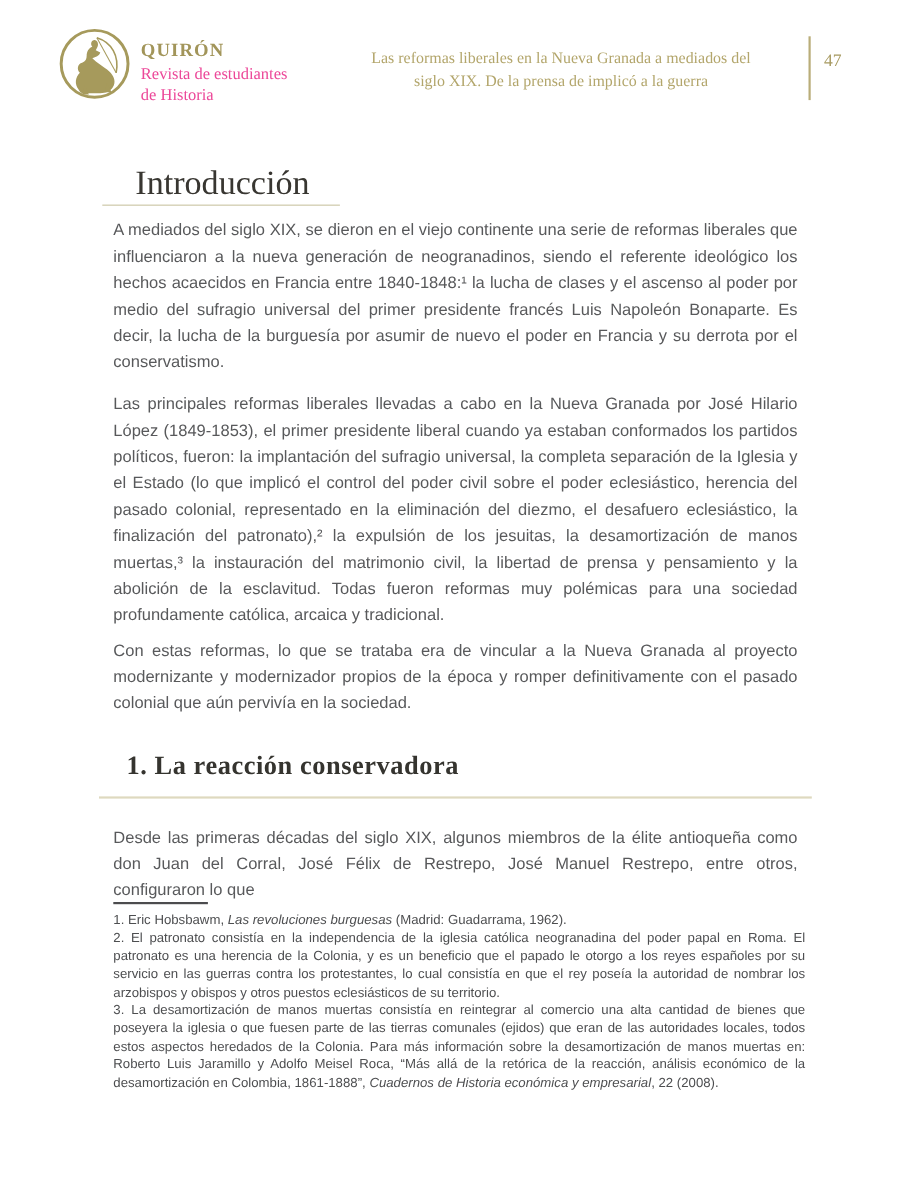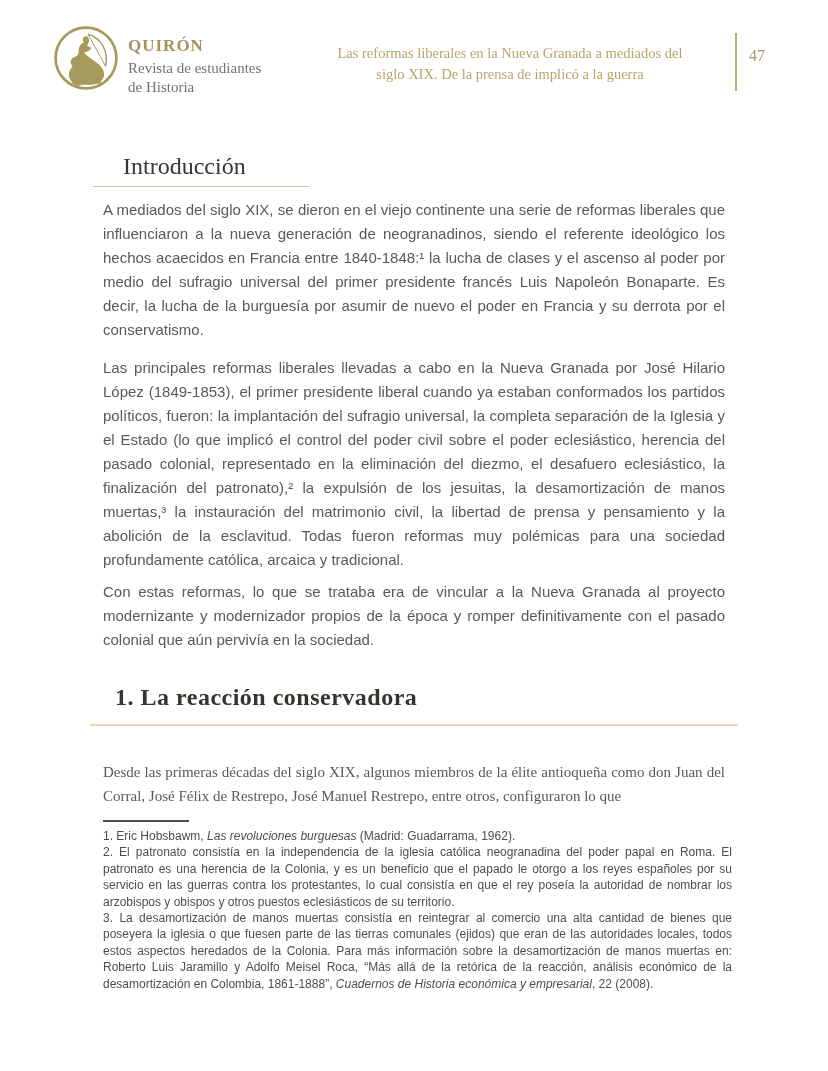--- a/index.html
+++ b/index.html
@@ -7,50 +7,50 @@
     position:relative;
     width:772px;height:1071px;
     background:#ffffff;
     font-family:"Liberation Sans",sans-serif;
     overflow:hidden;
   }
   
   .logo{position:absolute;left:52px;top:24px;width:68px;height:68px;}
   .journal-block{position:absolute;left:128px;top:36px;font-family:"Liberation Serif",serif;}
   .journal-name{font-size:17px;font-weight:bold;letter-spacing:1px;color:#a2955a;}
-  .journal-sub{font-size:15px;line-height:19px;color:#737373;margin-top:3px;}
+  .journal-sub{font-size:15px;line-height:19px;color:#ec4899;margin-top:3px;}
   .article-title{
     position:absolute;left:295px;top:43px;width:430px;
     text-align:center;font-family:"Liberation Serif",serif;
     font-size:14.5px;line-height:21px;color:#b3a66c;
   }
   .header-divider{position:absolute;left:735px;top:33px;width:2px;height:58px;background:#b9ad79;}
   .page-number{
     position:absolute;left:741px;top:47px;width:32px;text-align:center;
     font-family:"Liberation Serif",serif;font-size:16px;color:#a89b62;
   }
   
   .content{position:absolute;left:103px;top:150px;width:622px;}
   .intro-heading{
     margin:0 0 0 20px;font-family:"Liberation Serif",serif;font-weight:normal;
-    font-size:24px;line-height:32px;color:#383631;
+    font-size:31px;line-height:32px;color:#383631;
   }
   .intro-underline{width:216px;height:1px;background:#c9c3a1;margin:4px 0 0 -10px;}
   .content p{
     margin:14px 0 0 0;text-align:justify;
     font-size:15px;line-height:24px;color:#58595b;
   }
   .content p.first{margin-top:11px;}
   .content p.p3{margin-top:8px;}
   .section-heading{
     margin:30px 0 0 12px;font-family:"Liberation Serif",serif;font-weight:bold;
     font-size:24px;line-height:30px;letter-spacing:0.5px;color:#35342f;
   }
   .section-rule{width:648px;height:1.5px;background:#ded9bf;margin:12px 0 0 -13px;}
-  .content p.after-rule{margin-top:34px;font-family:Liberation Serif, serif;}
+  .content p.after-rule{margin-top:24px;}
   
   .footnotes{position:absolute;left:103px;top:820px;width:629px;}
   .fn-rule{width:86px;height:2px;background:#4c4c4e;margin-bottom:6px;}
   .footnotes p{
     margin:0;text-align:justify;
     font-size:12px;line-height:16.4px;color:#4d4e50;
   }
 </style>
 </head>
 <body>

